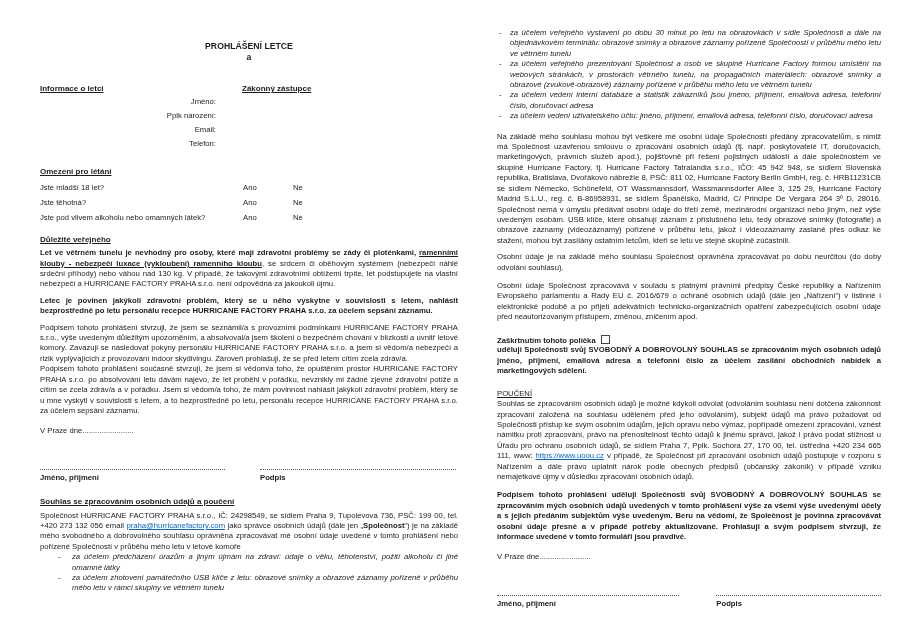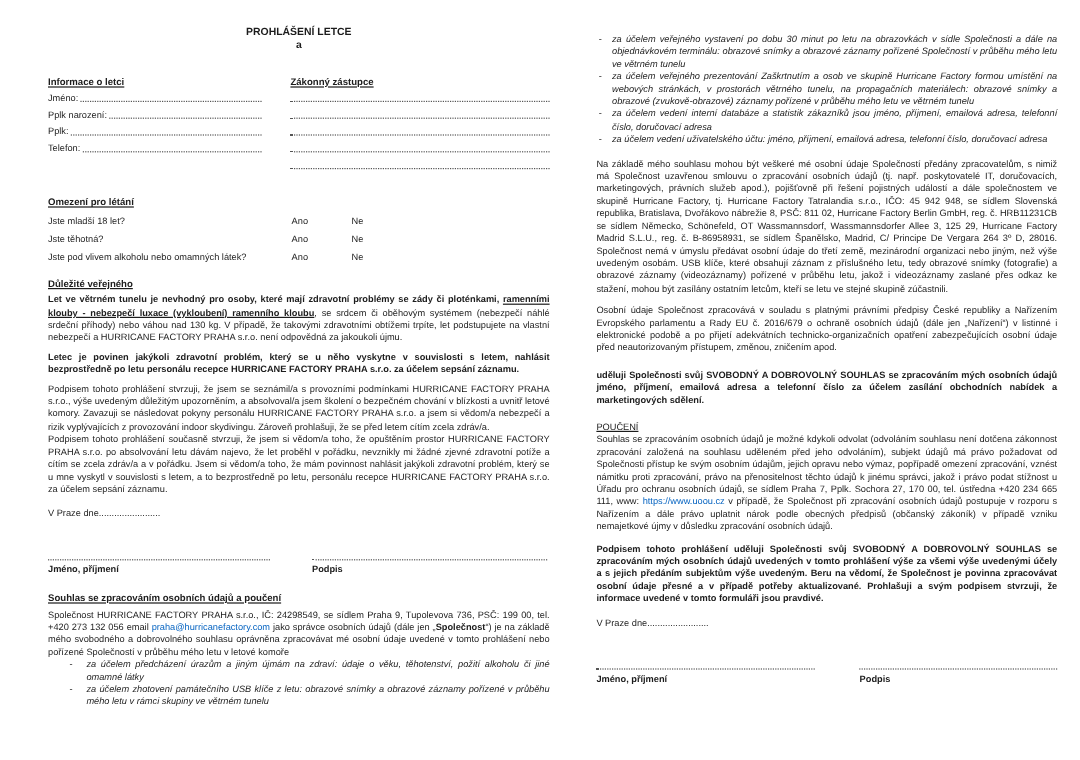--- a/index.html
+++ b/index.html
@@ -8,55 +8,55 @@
     position: relative;
     width: 900px; height: 633px;
     background: #ffffff;
     font-family: "Liberation Sans", "DejaVu Sans", sans-serif;
     font-size: 7.7px;
     line-height: 10.4px;
     color: #1c1c1c;
     overflow: hidden;
   }
   .col { position: absolute; top: 0; }
-  .col-left  { left: 40px;  width: 418px; padding-top: 21px; }
+  .col-left  { left: 40px;  width: 418px; padding-top: 41px; }
   .col-right { left: 497px; width: 384px; padding-top: 28px; }
 
   .doc-title { text-align: center; font-weight: bold; font-size: 8.7px; line-height: 11px; margin-bottom: 21px; }
 
   .sec-h { font-weight: bold; text-decoration: underline; font-size: 8px; margin: 0 0 3px 0; }
 
   p { margin: 0 0 6px 0; text-align: justify; }
   .b { font-weight: bold; }
   .bu { font-weight: bold; text-decoration: underline; }
   .nogap { margin-bottom: 0; }
 
-  .info-grid { display: grid; grid-template-columns: 178px 1fr; column-gap: 24px; margin-bottom: 17px; }
-  .field-row { display: flex; height: 14px; }
+  .info-grid { display: grid; grid-template-columns: 178px 1fr; column-gap: 24px; margin-bottom: 0; }
+  .field-row { display: flex; align-items: flex-end; height: 14px; flex-direction: column; }
   .field-row .lbl { white-space: nowrap; padding-right: 2px; }
   .dots { flex: 1 1 auto; border-bottom: 1px dotted #555; margin-bottom: 2px; height: 8px; }
 
   .q-table { margin-bottom: 9px; }
   .q-row { display: grid; grid-template-columns: 203px 50px 1fr; height: 15px; align-items: center; }
 
   .bullet { display: flex; margin: 0; }
   .bullet .dash { flex: none; }
   .col-left  .bullet .dash { width: 14px; margin-left: 18px; }
   .col-right .bullet .dash { width: 11px; margin-left: 2px; }
   .bullet .btext { flex: 1 1 auto; text-align: justify; font-style: italic; }
 
   .date-line { margin: 10px 0 0 0; }
   .sig-row { display: flex; margin-top: 26px; font-weight: bold; }
   .sig-block .dotline { border-bottom: 1px dotted #555; height: 7px; margin-bottom: 3px; }
   .col-left  .sig-block.first  { width: 185px; }
   .col-left  .sig-block.second { width: 196px; margin-left: 35px; }
   .col-right .sig-block.first  { width: 186px; }
   .col-right .sig-block.second { width: 168px; margin-left: 37px; }
 
-  a.link { color: #0563c1; cursor: pointer; }
+  a.link { color: #0563c1; text-decoration: underline; cursor: pointer; }
 
   .checkbox-line { font-weight: bold; margin-bottom: 0; }
   .checkbox {
     display: inline-block; width: 9px; height: 9px;
     border: 1px solid #444; background: #fff;
     vertical-align: -1.5px; margin-left: 5px;
   }
   .notice-h { text-decoration: underline; margin: 0; }
   .mt5 { margin-top: 5px; } .mt8 { margin-top: 8px; } .mt10 { margin-top: 10px; }
   .mt12 { margin-top: 12px; } .mt14 { margin-top: 14px; }
@@ -78,21 +78,21 @@
         <div class="sec-h">Informace o letci</div>
         <div class="field-row">
           <span class="lbl">Jméno:</span>
           <span class="dots"></span>
         </div>
         <div class="field-row">
           <span class="lbl">Pplk narození:</span>
           <span class="dots"></span>
         </div>
         <div class="field-row">
-          <span class="lbl">Pplk:</span>
+          <span class="lbl">Email:</span>
           <span class="dots"></span>
         </div>
         <div class="field-row">
           <span class="lbl">Telefon:</span>
           <span class="dots"></span>
         </div>
       </div>
       <div>
         <div class="sec-h">Zákonný zástupce</div>
         <div class="field-row">
@@ -164,35 +164,37 @@
   </div>
 
   <div class="col col-right">
 
     <div class="bullet">
       <span class="dash">-</span>
       <span class="btext">za účelem veřejného vystavení po dobu 30 minut po letu na obrazovkách v sídle Společnosti a dále na objednávkovém terminálu: obrazové snímky a obrazové záznamy pořízené Společností v průběhu mého letu ve větrném tunelu</span>
     </div>
     <div class="bullet">
       <span class="dash">-</span>
-      <span class="btext">za účelem veřejného prezentování Zaškrtnutím a osob ve skupině Hurricane Factory formou umístění na webových stránkách, v prostorách větrného tunelu, na propagačních materiálech: obrazové snímky a obrazové (zvukově-obrazové) záznamy pořízené v průběhu mého letu ve větrném tunelu</span>
+      <span class="btext">za účelem veřejného prezentování Společnost a osob ve skupině Hurricane Factory formou umístění na webových stránkách, v prostorách větrného tunelu, na propagačních materiálech: obrazové snímky a obrazové (zvukově-obrazové) záznamy pořízené v průběhu mého letu ve větrném tunelu</span>
     </div>
     <div class="bullet">
       <span class="dash">-</span>
       <span class="btext">za účelem vedení interní databáze a statistik zákazníků jsou jméno, příjmení, emailová adresa, telefonní číslo, doručovací adresa</span>
     </div>
     <div class="bullet">
       <span class="dash">-</span>
       <span class="btext">za účelem vedení uživatelského účtu: jméno, příjmení, emailová adresa, telefonní číslo, doručovací adresa</span>
     </div>
 
     <p class="mt10">Na základě mého souhlasu mohou být veškeré mé osobní údaje Společností předány zpracovatelům, s nimiž má Společnost uzavřenou smlouvu o zpracování osobních údajů (tj. např. poskytovatelé IT, doručovacích, marketingových, právních služeb apod.), pojišťovně při řešení pojistných událostí a dále společnostem ve skupině Hurricane Factory, tj. Hurricane Factory Tatralandia s.r.o., IČO: 45 942 948, se sídlem Slovenská republika, Bratislava, Dvořákovo nábrežie 8, PSČ: 811 02, Hurricane Factory Berlin GmbH, reg. č. HRB11231CB se sídlem Německo, Schönefeld, OT Wassmannsdorf, Wassmannsdorfer Allee 3, 125 29, Hurricane Factory Madrid S.L.U., reg. č. B-86958931, se sídlem  Španělsko, Madrid, C/ Principe De Vergara 264 3º D, 28016. Společnost nemá v úmyslu předávat osobní údaje do třetí země, mezinárodní organizaci nebo jiným, než výše uvedeným osobám. USB klíče, které obsahují záznam z příslušného letu, tedy obrazové snímky (fotografie) a obrazové záznamy (videozáznamy) pořízené v průběhu letu, jakož i videozáznamy zaslané přes odkaz ke stažení, mohou být zasílány ostatním letcům, kteří se letu ve stejné skupině zúčastnili.</p>
+    <p>Osobní údaje je na základě mého souhlasu Společnost oprávněna zpracovávat po dobu neurčitou (do doby odvolání souhlasu).</p>
     <p class="mt8">Osobní údaje Společnost zpracovává v souladu s platnými právními předpisy České republiky a Nařízením Evropského parlamentu a Rady EU č. 2016/679 o ochraně osobních údajů (dále jen „Nařízení“) v listinné i elektronické podobě a po přijetí adekvátních technicko-organizačních opatření zabezpečujících osobní údaje před neautorizovaným přístupem, změnou, zničením apod.</p>
 
     <div class="mt12">
+      <p class="checkbox-line"><span>Zaškrtnutím tohoto políčka</span><span class="checkbox"></span></p>
       <p class="b nogap">uděluji Společnosti svůj SVOBODNÝ A DOBROVOLNÝ SOUHLAS se zpracováním mých osobních údajů jméno, příjmení, emailová adresa a telefonní číslo za účelem zasílání obchodních nabídek a marketingových sdělení.</p>
     </div>
 
     <p class="notice-h mt12">POUČENÍ</p>
     <p><span>Souhlas se zpracováním osobních údajů je možné kdykoli odvolat (odvoláním souhlasu není dotčena zákonnost zpracování založená na souhlasu uděleném před jeho odvoláním), subjekt údajů má právo požadovat od Společnosti přístup ke svým osobním údajům, jejich opravu nebo výmaz, popřípadě omezení zpracování, vznést námitku proti zpracování, právo na přenositelnost těchto údajů k jinému správci, jakož i právo podat stížnost u Úřadu pro ochranu osobních údajů, se sídlem Praha 7, Pplk. Sochora 27, 170 00, tel. ústředna +420 234 665 111, www: </span><a class="link">https://www.uoou.cz</a><span> v případě, že Společnost při zpracování osobních údajů postupuje v rozporu s Nařízením a dále právo uplatnit nárok podle obecných předpisů (občanský zákoník) v případě vzniku nemajetkové újmy v důsledku zpracování osobních údajů.</span></p>
 
     <p class="b mt8">Podpisem tohoto prohlášení uděluji Společnosti svůj SVOBODNÝ A DOBROVOLNÝ SOUHLAS se zpracováním mých osobních údajů uvedených v tomto prohlášení výše za všemi výše uvedenými účely a s jejich předáním subjektům výše uvedeným. Beru na vědomí, že Společnost je povinna zpracovávat osobní údaje přesné a v případě potřeby aktualizované. Prohlašuji a svým podpisem stvrzuji, že informace uvedené v tomto formuláři jsou pravdivé.</p>
 
     <p class="date-line">V Praze dne........................</p>
 

